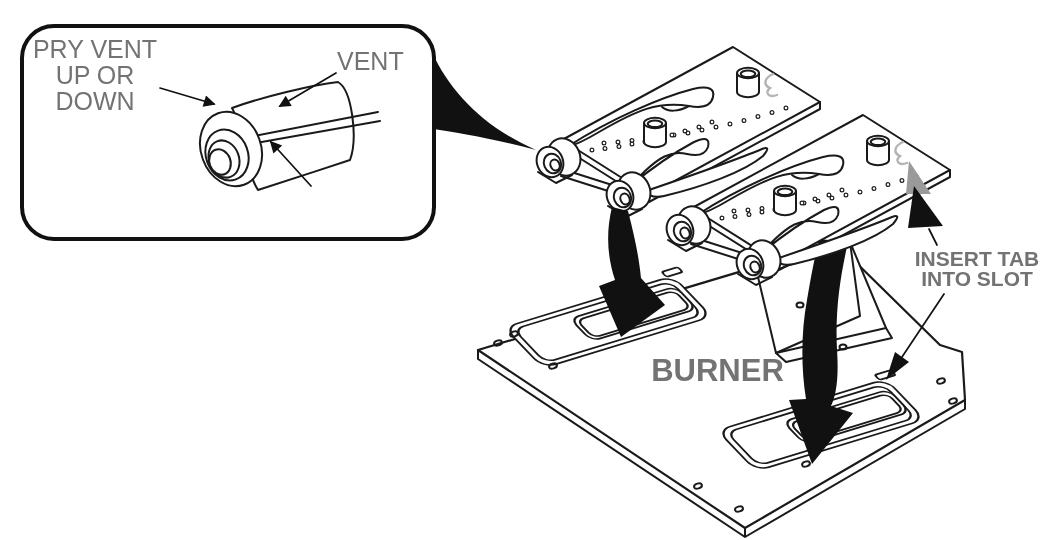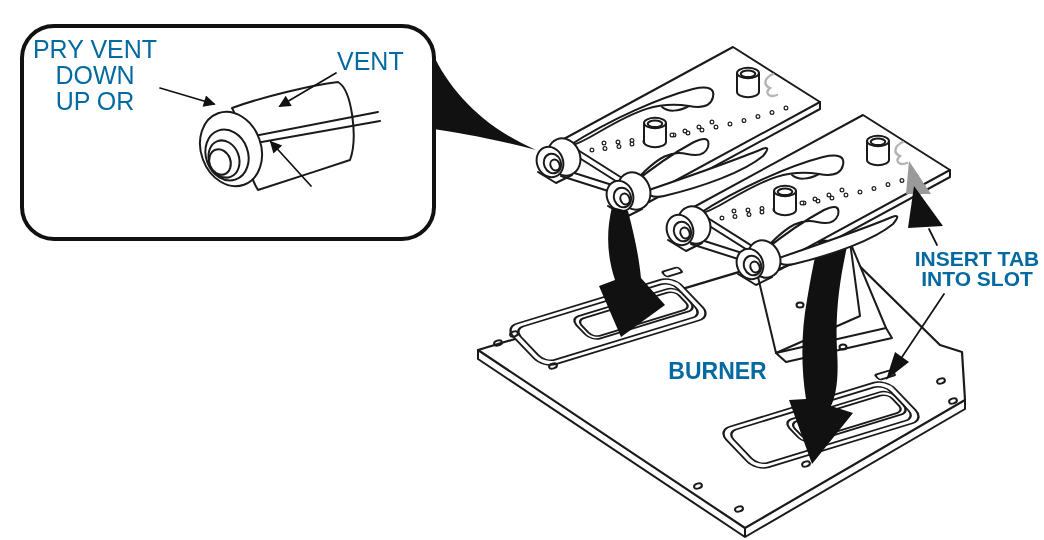--- a/index.html
+++ b/index.html
@@ -1,35 +1,35 @@
 <!DOCTYPE html>
 <html><head>
 <meta charset="utf-8">
 <style>
   html,body{margin:0;padding:0;background:#fff;}
   .stage{position:relative;width:1044px;height:540px;background:#fff;overflow:hidden;
-         font-family:"Liberation Sans",sans-serif;color:#0369a1;}
+         font-family:"Liberation Sans",sans-serif;color:#737373;}
   .stage svg{position:absolute;left:0;top:0;}
   
   .ln  {fill:none;stroke:#1a1a1a;stroke-width:2;stroke-linejoin:round;stroke-linecap:round;}
   .fw  {fill:#ffffff;stroke:#1a1a1a;stroke-width:2;stroke-linejoin:round;}
   .fwt {fill:#ffffff;stroke:#1a1a1a;stroke-width:2.2;stroke-linejoin:round;}
   .blk {fill:#111111;stroke:none;}
   .dot {fill:#ffffff;stroke:#1a1a1a;stroke-width:1.2;}
   .thin{fill:none;stroke:#111111;stroke-width:1.7;stroke-linecap:round;}
   .gray{fill:none;stroke:#b4b4b4;stroke-width:2.4;stroke-linecap:round;}
   
   .lbl{position:absolute;white-space:nowrap;}
   .lbl .line{display:block;}
   .callout-lbl{font-size:25px;line-height:26px;font-weight:400;letter-spacing:0px;}
   .bold-lbl{font-weight:700;}
   #pry-label{left:18px;top:36px;width:154px;text-align:center;}
   #vent-label{left:337px;top:48px;}
   #venturi-label{left:307px;top:182px;line-height:21px;}
-  #burnerbox-label{left:647px;top:360px;width:141px;text-align:center;font-size:23px;line-height:22px;}
+  #burnerbox-label{left:647px;top:360px;width:141px;text-align:center;font-size:31px;line-height:22px;}
   #inserttab-label{left:896px;top:249px;width:162px;text-align:center;font-size:21px;line-height:20px;}
 </style>
 </head>
 <body>
 
 <div class="stage">
 
 <svg width="1044" height="540" viewBox="0 0 1044 540">
   <defs>
     <marker id="ah" viewBox="0 0 10 10" refX="8.5" refY="5" markerWidth="8.5" markerHeight="7" orient="auto-start-reverse">
@@ -171,22 +171,22 @@
     <path class="thin" marker-end="url(#ah)" d="M311 186 L271 142"></path>
   </g>
 
   <path class="thin" d="M937 245 L929 229"></path>
   <path class="thin" d="M944 294 L902 357"></path>
   <polygon class="blk" points="909,362 895,352 886,380"></polygon>
 </svg>
 
 <div class="lbl callout-lbl" id="pry-label">
   <span class="line">PRY VENT</span>
+  <span class="line">UP OR</span>
   <span class="line">DOWN</span>
-  <span class="line">UP OR</span>
 </div>
 
 <div class="lbl callout-lbl" id="vent-label">
   <span class="line">VENT</span>
 </div>
 
 
 <div class="lbl bold-lbl" id="burnerbox-label">
   <span class="line">BURNER</span>
 </div>

